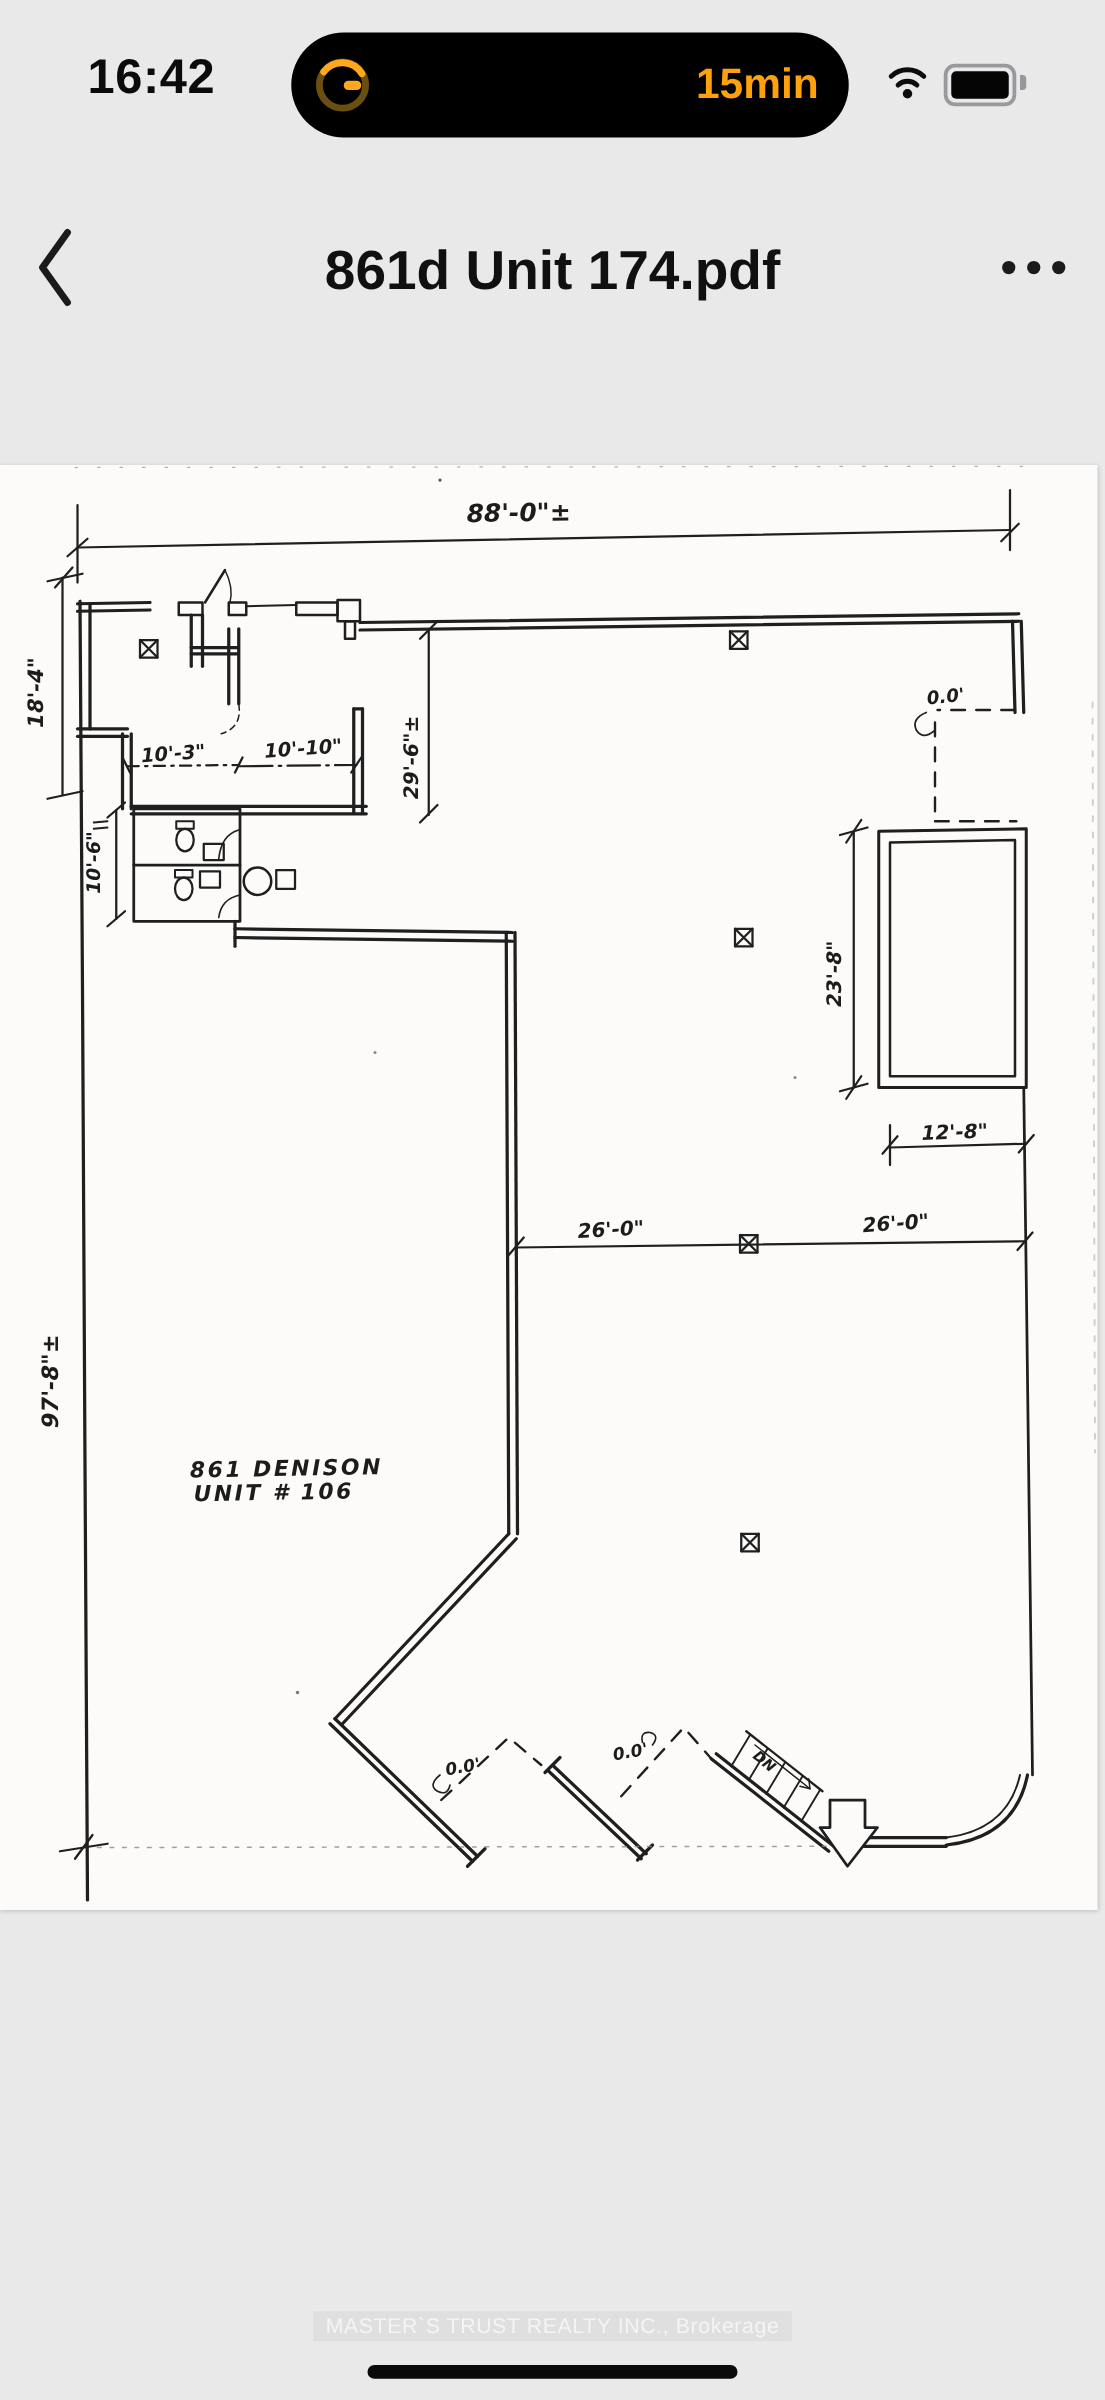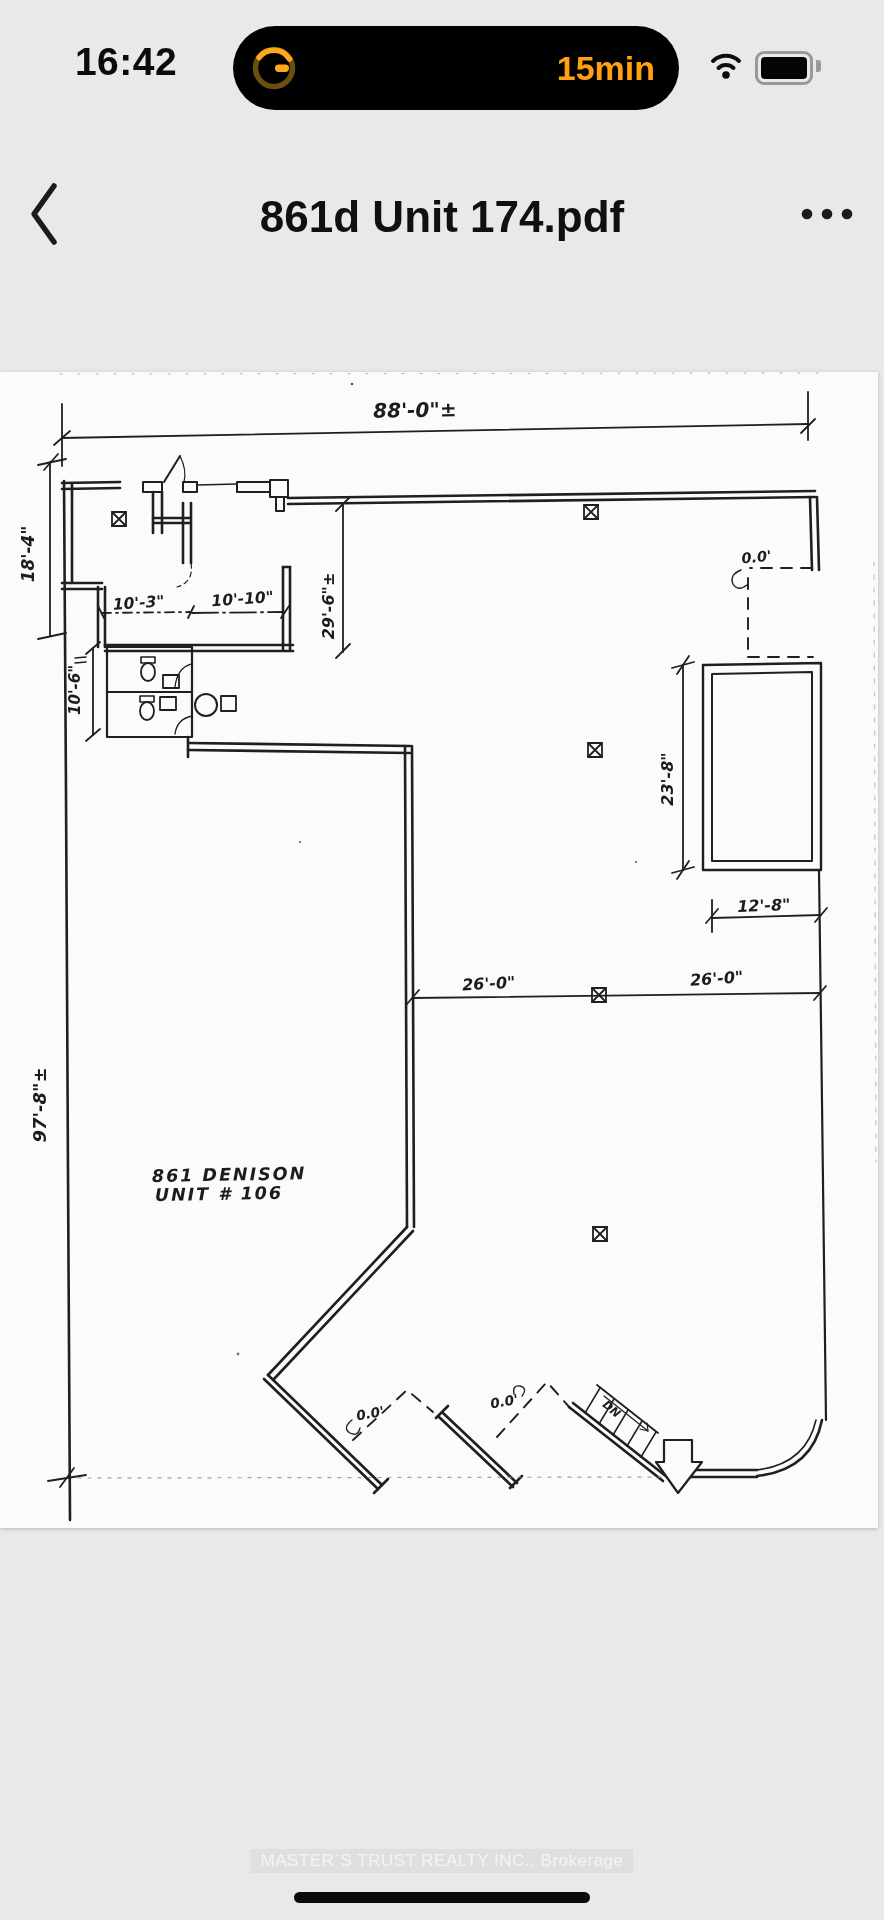--- a/index.html
+++ b/index.html
@@ -1,19 +1,19 @@
 <!DOCTYPE html>
 <html><head>
 <meta charset="utf-8">
 <style>
   html,body{margin:0;padding:0;background:#c9c9c9;}
   .screen{position:relative;width:884px;height:1920px;background:#eae9e9;overflow:hidden;
           font-family:"Liberation Sans", sans-serif;}
   
-  .time{position:absolute;left:70px;top:40px;width:112px;text-align:center;
+  .time{position:absolute;left:70px;top:40px;width:112px;text-align:left;
         font-size:39px;font-weight:700;color:#0b0b0b;letter-spacing:0.5px;}
   .pill{position:absolute;left:233px;top:26px;width:446px;height:84px;background:#000;border-radius:42px;}
   .pill .ring{position:absolute;left:16px;top:17px;}
   .timer-label{position:absolute;right:24px;top:50%;transform:translateY(-50%);
         font-size:34px;font-weight:600;color:#FFA00D;}
   .wifi{position:absolute;left:705px;top:48px;}
   .battery{position:absolute;left:755px;top:51px;width:52px;height:28px;border:3px solid #98989d;border-radius:9px;}
   .battery .fill{position:absolute;inset:3px;background:#050505;border-radius:4px;}
   .battery-nub{position:absolute;left:816px;top:60px;width:5px;height:12px;background:#98989d;border-radius:0 3px 3px 0;}
   

